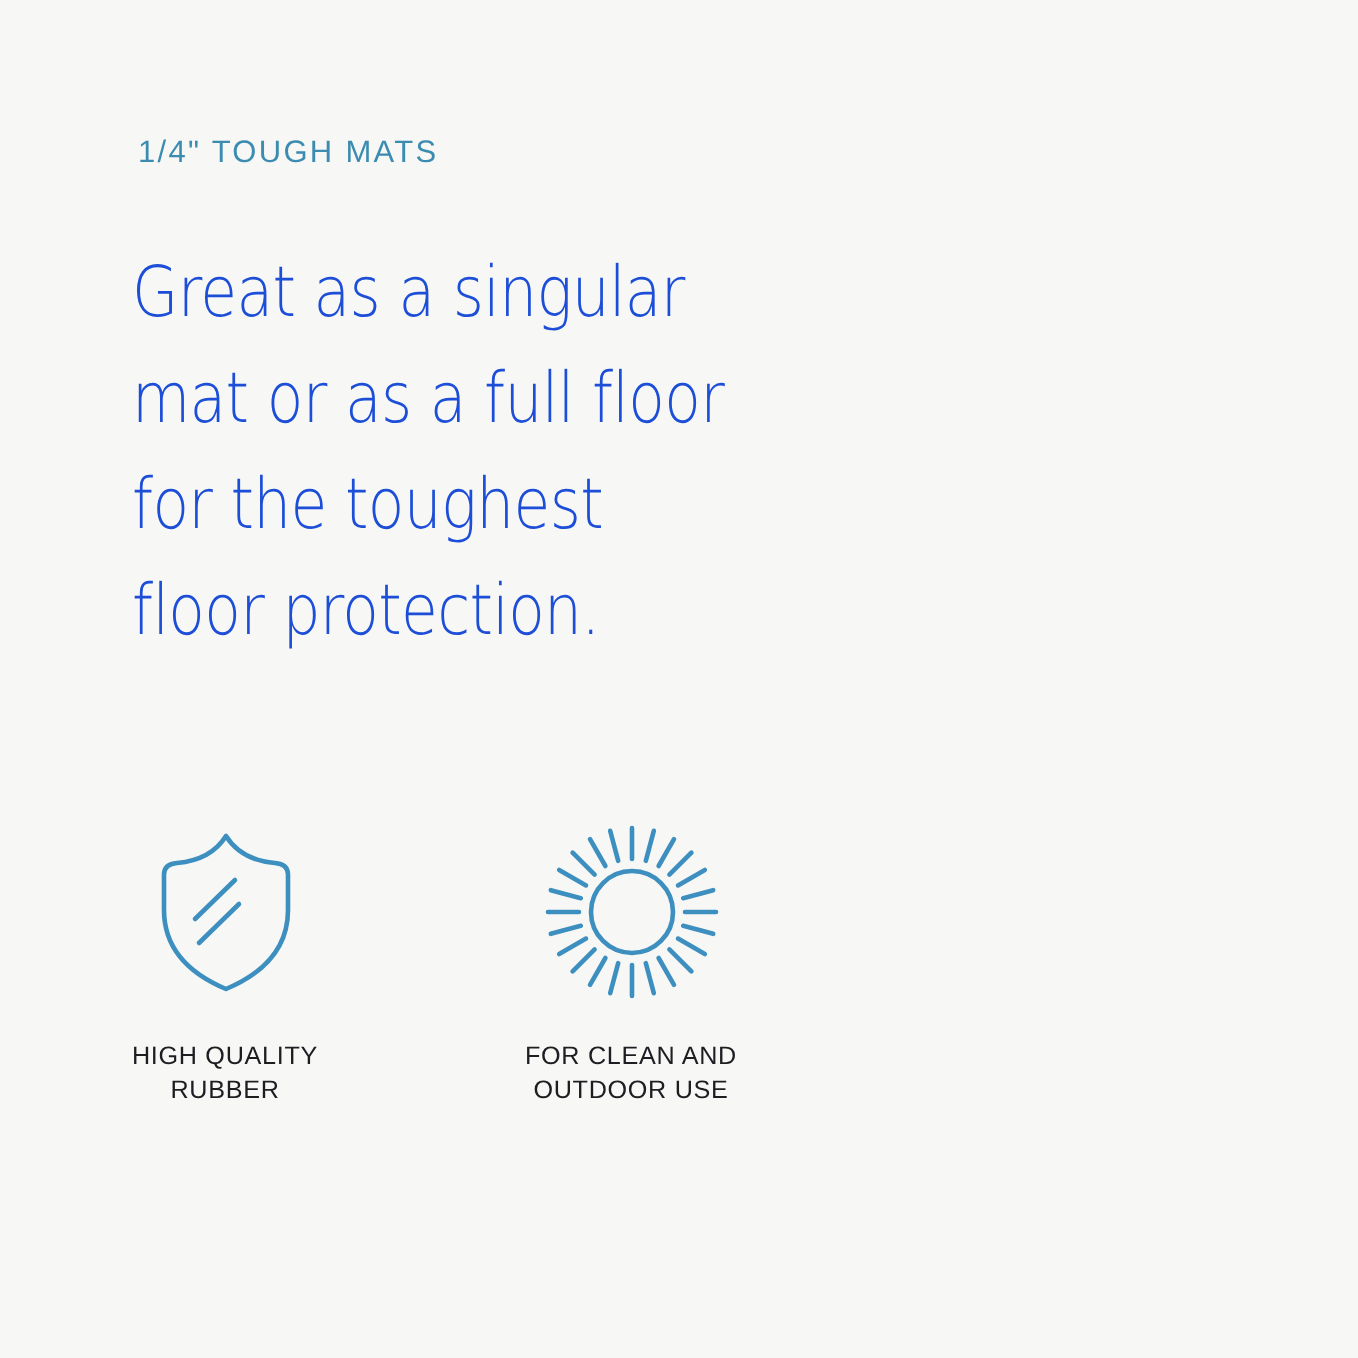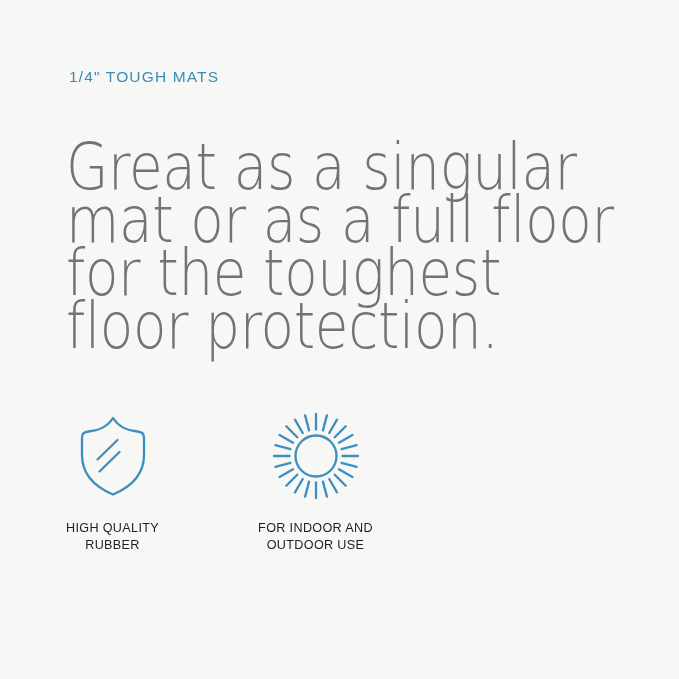--- a/index.html
+++ b/index.html
@@ -36,24 +36,24 @@
     white-space: nowrap;
   }
 
   
   .headline {
     position: absolute;
     left: 66px;
     top: 98px;
     width: 520px;
     font-family: "DejaVu Sans", sans-serif;
-    font-size: 64px;
+    font-size: 35px;
     line-height: 53px;
     font-weight: 300;
-    color: #737373;
+    color: #1d4ed8;
     letter-spacing: -0.4px;
   }
   .headline .hl-line {
     display: block;
     white-space: nowrap;
     transform: scaleX(0.855);
     transform-origin: left center;
   }
 
   
@@ -158,19 +158,19 @@
             <line x1="7.4" y1="58.9" x2="22.4" y2="54.9"></line>
             <line x1="6" y1="48" x2="21.5" y2="48"></line>
             <line x1="7.4" y1="37.1" x2="22.4" y2="41.1"></line>
             <line x1="11.6" y1="27.0" x2="25.0" y2="34.7"></line>
             <line x1="18.3" y1="18.3" x2="29.3" y2="29.3"></line>
             <line x1="27.0" y1="11.6" x2="34.7" y2="25.0"></line>
             <line x1="37.1" y1="7.4" x2="41.1" y2="22.4"></line>
           </g>
         </svg>
       </div>
-      <div class="feature-label">FOR INDOOR AND
+      <div class="feature-label">FOR CLEAN AND
 OUTDOOR USE</div>
     </div>
 
 
   </div>
 </div>
 
 </body></html>

